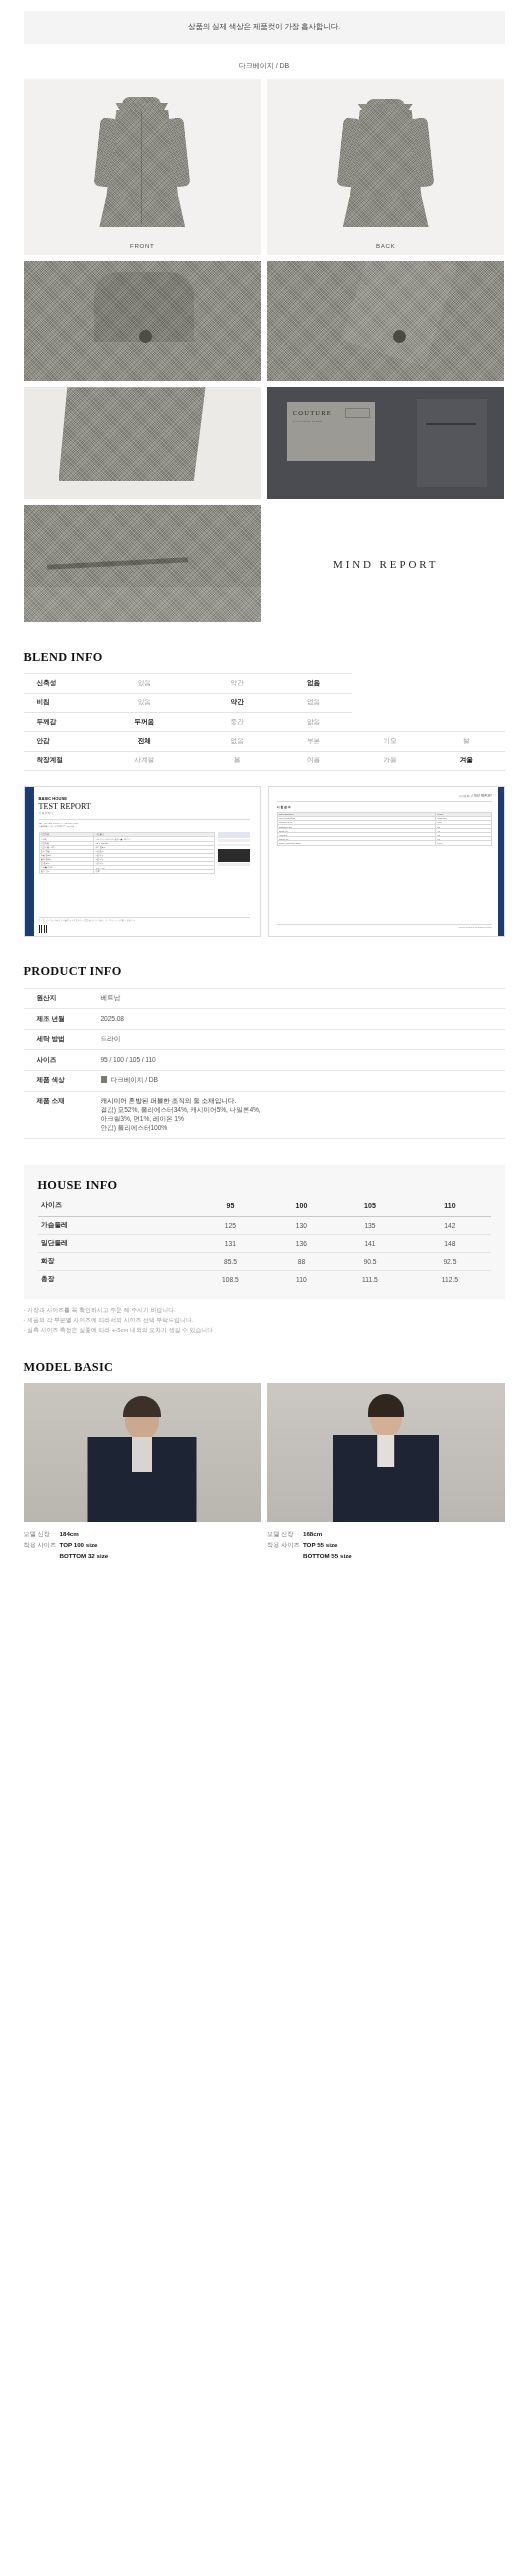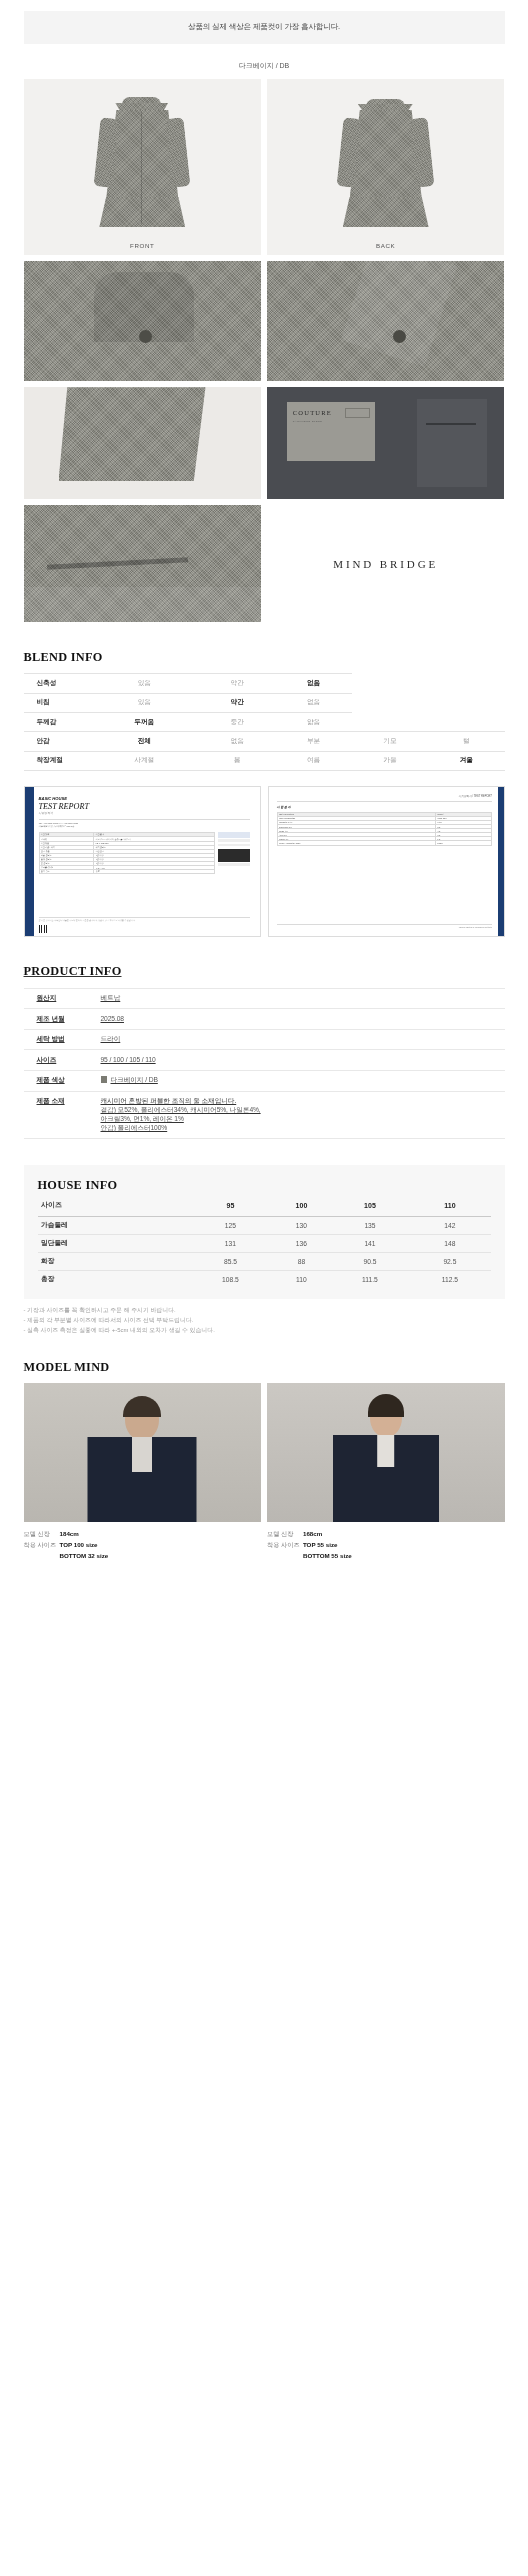--- a/index.html
+++ b/index.html
@@ -106,21 +106,21 @@
     width: 66px;
     text-align: left;
     padding-left: 13px;
     color: #333;
     font-weight: bold;
     font-size: 6.7px;
   }
   .fabric td.on { color: #1a1a1a; font-weight: bold; }
 
   
-  .reports { display: flex; gap: 7px; margin: 15.3px 23.5px 0 23.5px; font-style: italic; }
+  .reports { display: flex; gap: 7px; margin: 15.3px 23.5px 0 23.5px; }
   .report {
     flex: 1;
     border: 0.6px solid #dcdcdc;
     background: #fff;
     height: 151px;
     position: relative;
     overflow: hidden;
     font-size: 2.3px;
     color: #666;
   }
@@ -255,21 +255,21 @@
     </div>
   </div>
 
   <div class="row" style="margin-top:5.9px;">
     <div class="cell" style="width:238px;height:117px;">
       <div class="tw"></div>
       <div style="position:absolute;left:23.5px;top:56px;width:141px;height:4.7px;background:rgba(0,0,0,0.28);transform:rotate(-3deg);"></div>
       <div style="position:absolute;left:0;top:82px;width:100%;height:35px;background:rgba(255,255,255,0.08);"></div>
     </div>
     <div class="cell brandmark" style="width:238px;height:117px;background:#ffffff;">
-      <span>MIND BRIDGE</span>
+      <span>MIND REPORT</span>
     </div>
   </div>
 
   <div class="sect" style="margin-top:28px;">
     <h2 class="sect-title">BLEND INFO</h2>
     <table class="tbl fabric">
       <tbody>
         <tr>
           <td class="lbl">신축성</td>
           <td>있음</td>
@@ -424,21 +424,21 @@
           </tbody>
         </table>
       </div>
       <div style="position:absolute;left:8.2px;right:11.7px;bottom:8.2px;">
         <div class="rep-line" style="margin-bottom:1.8px;"></div>
         <div style="font-size:2.1px;color:#888;text-align:right;">KOTITI Testing &amp; Research Institute</div>
       </div>
     </div>
   </div>
 
-  <div class="sect" style="margin-top:27px;text-decoration:underline;">
+  <div class="sect" style="margin-top:27px;">
     <h2 class="sect-title">PRODUCT INFO</h2>
     <table class="tbl product">
       <tbody>
         <tr>
           <td class="lbl">원산지</td>
           <td>베트남</td>
         </tr>
         <tr>
           <td class="lbl">제조 년월</td>
           <td>2025.08</td>
@@ -514,21 +514,21 @@
       </table>
     </div>
     <div class="notes">
       <div>- 기장과 사이즈를 꼭 확인하시고 주문 해 주시기 바랍니다.</div>
       <div>- 제품의 각 부분별 사이즈에 따라서의 사이즈 선택 부탁드립니다.</div>
       <div>- 실측 사이즈 측정은 실좋에 따라 +-5cm 내외의 오차가 생길 수 있습니다.</div>
     </div>
   </div>
 
   <div class="sect" style="margin-top:25px;">
-    <h2 class="sect-title">MODEL MIND</h2>
+    <h2 class="sect-title">MODEL BASIC</h2>
   </div>
   <div class="models">
     <div class="model">
       <div class="model-photo">
         <div style="position:absolute;inset:0;background:linear-gradient(180deg,#c9c6c0 0%,#b9b6b0 100%);"></div>
         <div style="position:absolute;left:50%;transform:translateX(-50%);top:16.4px;width:34px;height:41px;border-radius:16.4px/20px;background:#caa98e;"></div>
         <div style="position:absolute;left:50%;transform:translateX(-50%);top:13px;width:38px;height:21px;border-radius:19px 19px 0 0;background:#3b3128;"></div>
         <div style="position:absolute;left:50%;transform:translateX(-50%);top:54px;width:109px;height:88px;background:#1d2434;"></div>
         <div style="position:absolute;left:50%;transform:translateX(-50%);top:54px;width:20px;height:35px;background:#d8d5d0;"></div>
       </div>

